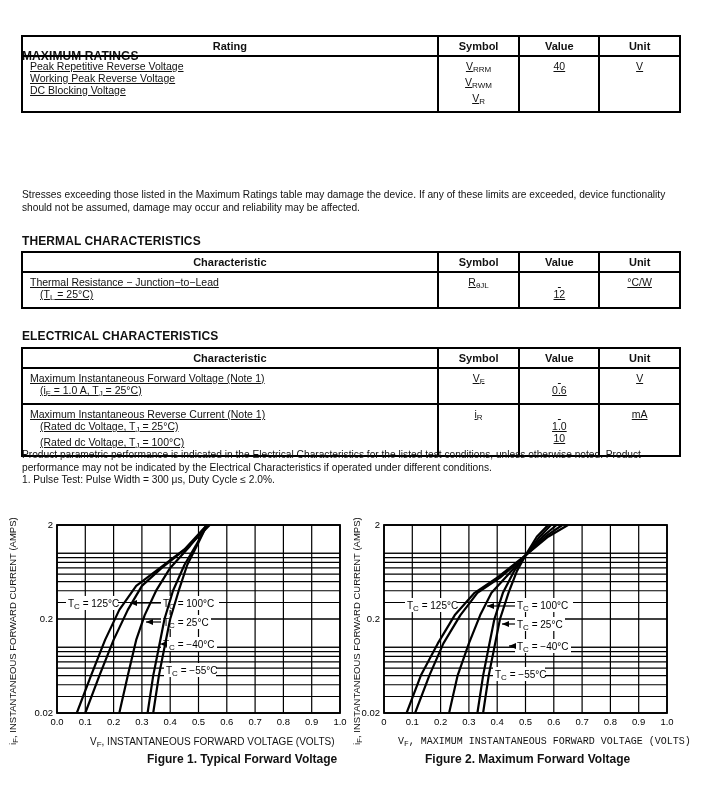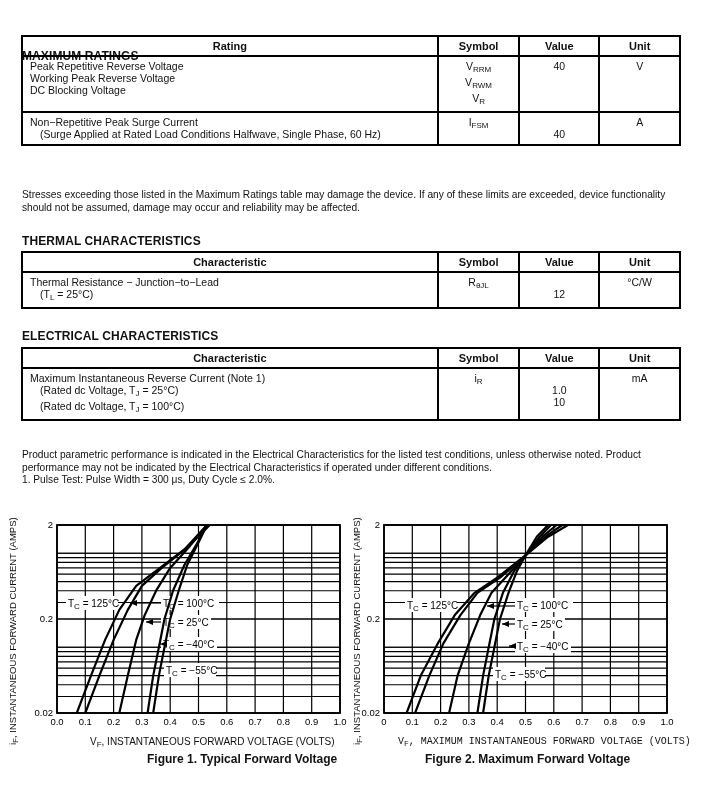--- a/index.html
+++ b/index.html
@@ -10,21 +10,21 @@
   }
   .section-title {
     position: absolute; left: 22px; font-weight: bold; font-size: 12px; letter-spacing: 0.1px;
   }
   table.dt {
     position: absolute; left: 21px; width: 660px; border-collapse: collapse;
     font-size: 10.5px; line-height: 12px;
   }
   table.dt th, table.dt td { border: 2px solid #000; vertical-align: top; }
   table.dt th { font-weight: bold; text-align: center; padding: 3px 20px; font-size: 11px; }
-  table.dt td { padding: 3px 4px 3px 7px; }
+  table.dt td { padding: 3px 4px 3px 7px; text-decoration: underline; }
   table.dt td.c { text-align: center; padding-left: 4px; }
   .ind { padding-left: 10px; display: block; }
   .vb { display: block; }
   .note {
     position: absolute; left: 22px; width: 670px; font-size: 10.2px; line-height: 12.5px;
   }
   sub { font-size: 8px; vertical-align: -2px; }
   .chart { position: absolute; top: 515px; }
   .chart svg { overflow: visible; }
   .xlabel { position: absolute; font-size: 10px; white-space: nowrap; text-align: left; }
@@ -61,32 +61,20 @@
         <span class="vb">DC Blocking Voltage</span>
       </td>
       <td class="c">
         <span class="vb">V<sub>RRM</sub></span>
         <span class="vb">V<sub>RWM</sub></span>
         <span class="vb">V<sub>R</sub></span>
       </td>
       <td class="c">40</td>
       <td class="c">V</td>
     </tr>
-    <tr style="height:33px">
-      <td>
-        <span class="vb">Non−Repetitive Peak Surge Current</span>
-        <span class="ind">(Surge Applied at Rated Load Conditions Halfwave, Single Phase, 60 Hz)</span>
-      </td>
-      <td class="c">I<sub>FSM</sub></td>
-      <td class="c">
-          <span class="vb">&nbsp;</span>
-          <span class="vb">40</span>
-        </td>
-      <td class="c">A</td>
-    </tr>
   </tbody>
 </table>
 <div class="note" style="top:189px;">Stresses exceeding those listed in the Maximum Ratings table may damage the device. If any of these limits are exceeded, device functionality should not be assumed, damage may occur and reliability may be affected.</div>
 
 <div class="section-title" style="top:234px;">THERMAL CHARACTERISTICS</div>
 <table class="dt" style="top:251px;">
   <colgroup>
       <col style="width:421px">
       <col style="width:78px">
       <col style="width:80px">
@@ -126,20 +114,32 @@
     </colgroup>
   <thead>
       <tr>
     <th>Characteristic</th>
     <th>Symbol</th>
     <th>Value</th>
     <th>Unit</th>
   </tr>
     </thead>
   <tbody>
+    <tr style="height:33px">
+      <td>
+        <span class="vb">Maximum Instantaneous Forward Voltage (Note 1)</span>
+        <span class="ind">(i<sub>F</sub> = 1.0 A, T<sub>J</sub> = 25°C)</span>
+      </td>
+      <td class="c">V<sub>F</sub></td>
+      <td class="c">
+          <span class="vb">&nbsp;</span>
+          <span class="vb">0.6</span>
+        </td>
+      <td class="c">V</td>
+    </tr>
     <tr style="height:45px">
       <td>
         <span class="vb">Maximum Instantaneous Reverse Current (Note 1)</span>
         <span class="ind">(Rated dc Voltage, T<sub>J</sub> = 25°C)</span>
         <span class="ind">(Rated dc Voltage, T<sub>J</sub> = 100°C)</span>
       </td>
       <td class="c">i<sub>R</sub></td>
       <td class="c">
         <span class="vb">&nbsp;</span>
         <span class="vb">1.0</span>

